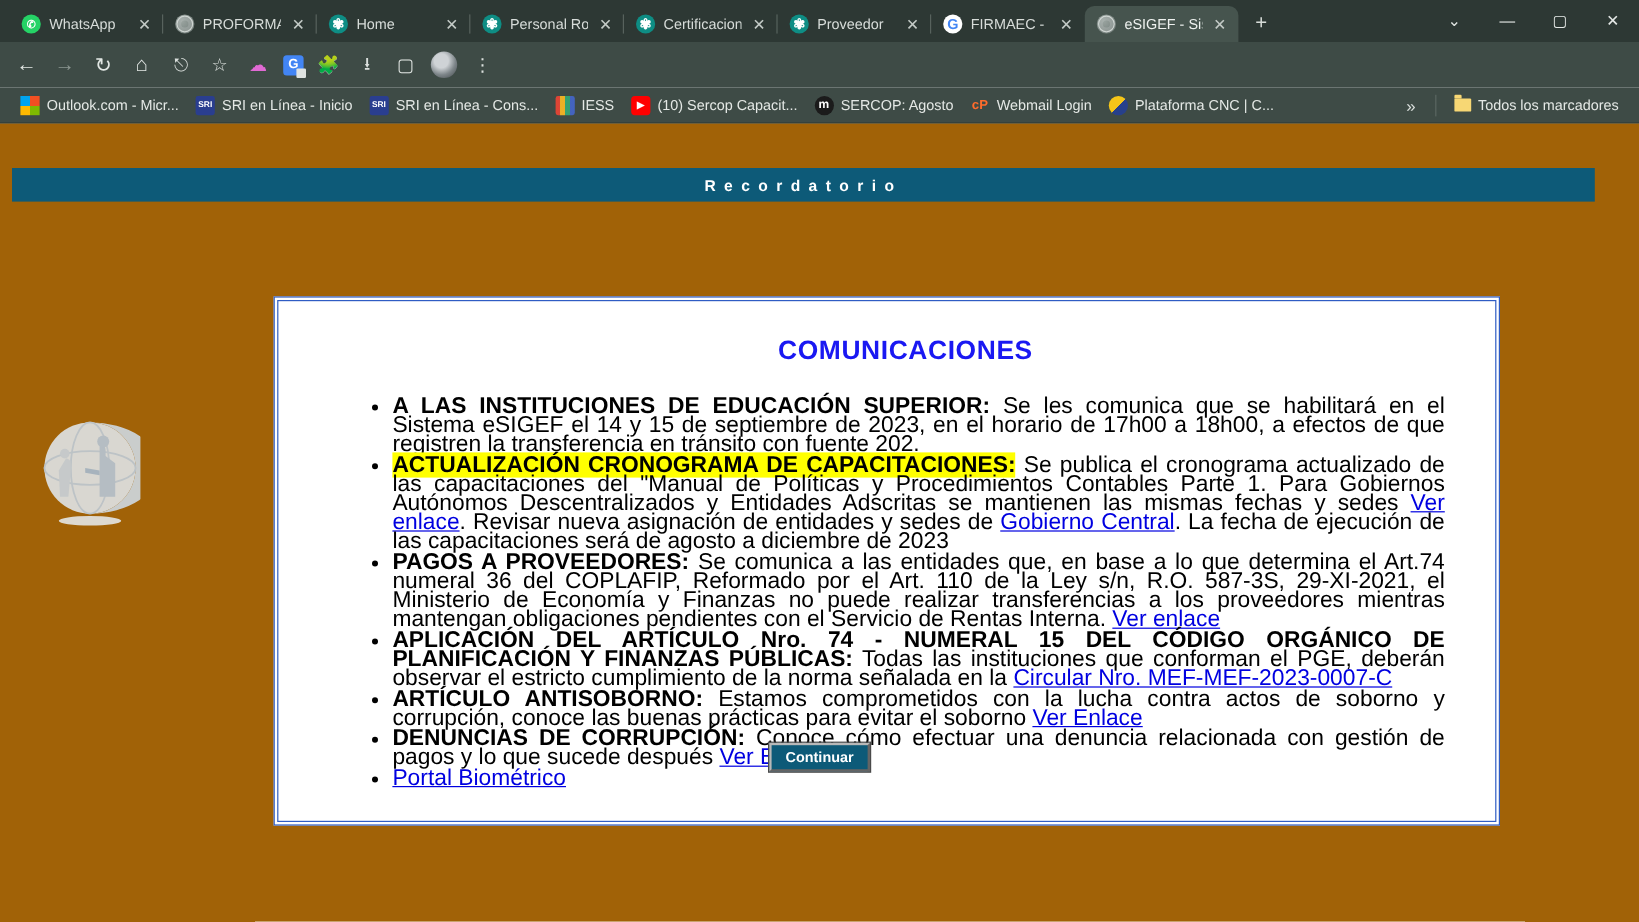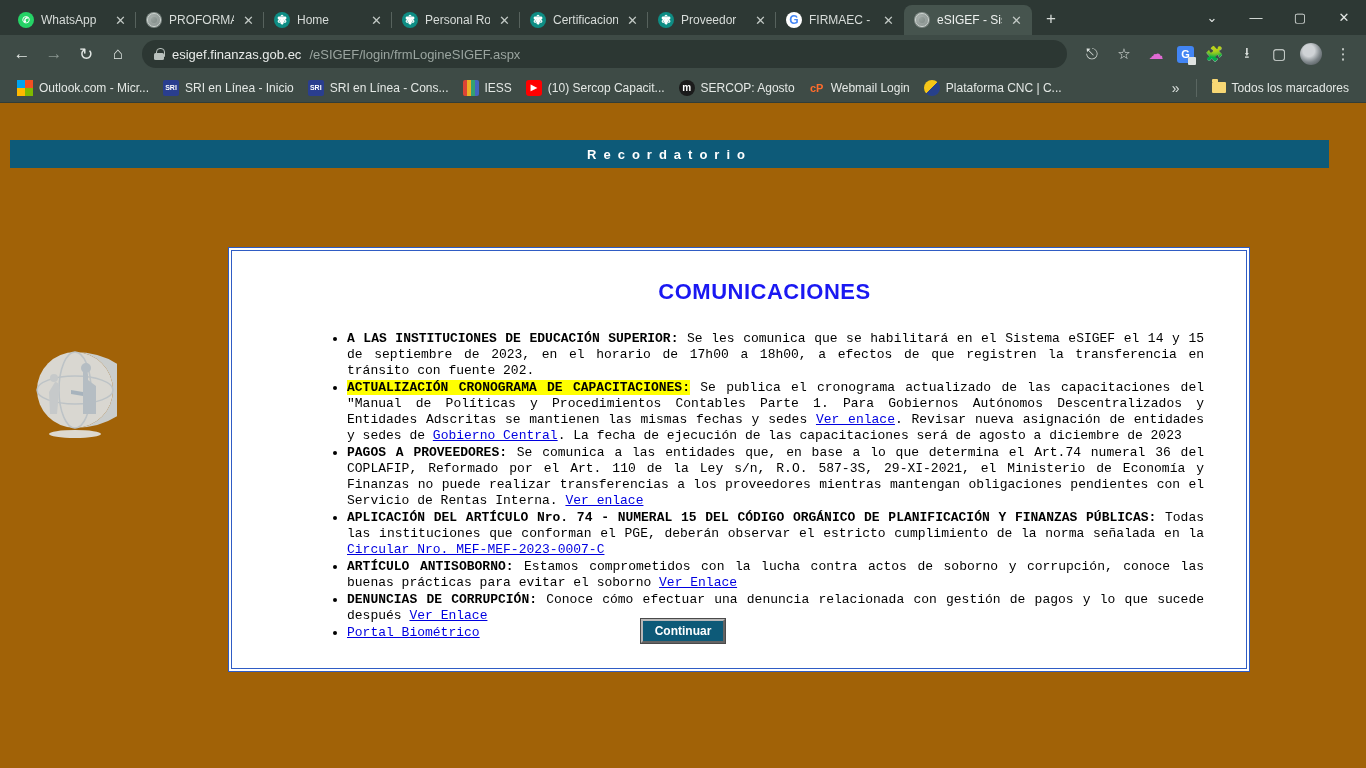--- a/index.html
+++ b/index.html
@@ -57,23 +57,23 @@
   .bm-folder { width:14px; height:11px; background:#f7d774; border-radius:1px; position:relative; }
   .bm-folder::before{ content:""; position:absolute; top:-3px; left:0; width:6px; height:3px; background:#f7d774; border-radius:1px 1px 0 0; }
 
   
   .page { height:673px; background:#a16207; position:relative; }
   .banner { position:absolute; top:37px; left:10px; width:1319px; height:28px; background:#0d5a78;
             display:flex; align-items:center; justify-content:center; }
   .banner span { color:#fff; font-weight:bold; font-size:13px; letter-spacing:7px; }
   .globe-art { position:absolute; left:33px; top:245px; width:84px; height:92px; opacity:.85; }
   .comms-box { position:absolute; left:228px; top:144px; width:1022px; border:1px solid #2f5cc4; padding:2px; background:#fff; }
-  .comms-inner { border:1px solid #2f5cc4; padding:28px 42px 26px 93px; min-height:343px; }
+  .comms-inner { border:1px solid #2f5cc4; padding:28px 42px 26px 73px; min-height:343px; }
   .comms-title { text-align:center; color:#1a18f2; font-weight:bold; font-size:22px; letter-spacing:.5px; margin-bottom:26px; }
-  .comms-list { list-style:disc; padding-left:22px; font-size:13px; line-height:16px; color:#000;font-family:Liberation Mono, monospace; }
+  .comms-list { list-style:disc; padding-left:22px; font-size:19px; line-height:16px; color:#000; }
   .comms-list li { margin-bottom:1px; text-align:justify; }
   .b { font-weight:bold; }
   .hl { font-weight:bold; background:#ffff00; }
   .lnk { color:#0000e0; text-decoration:underline; cursor:pointer; }
   .continue-wrap { position:absolute; top:516px; left:0; width:100%; display:flex; justify-content:center; }
   .btn-continue { background:#0d5a78; color:#fff; font-weight:bold; font-size:12px; font-family:"Liberation Sans",sans-serif;
                   padding:3px 12px; border:2px outset #b8b8b8; outline:1px solid #4a4a4a; cursor:pointer; }
 
   
   .taskbar { height:40px; background:#121212; display:flex; align-items:stretch; color:#fff; }
@@ -171,25 +171,20 @@
     <div class="wc">▢</div>
     <div class="wc">✕</div>
   </div>
 </div>
 
 <div class="toolbar">
   <div class="navbtn">←</div>
   <div class="navbtn dim">→</div>
   <div class="navbtn">↻</div>
   <div class="navbtn">⌂</div>
-  <div class="addr">
-    <span class="lock"></span>
-    <span>esigef.finanzas.gob.ec</span>
-      <span class="path">/eSIGEF/login/frmLogineSIGEF.aspx</span>
-  </div>
   <div class="act-icons">
     <span class="aicon">⎋</span>
     <span class="aicon">☆</span>
     <span class="aicon ext-pink">☁</span>
     <span class="ext-translate">G</span>
     <span class="aicon">🧩</span>
     <span class="aicon">⭳</span>
     <span class="aicon">▢</span>
     <span class="avatar"></span>
     <span class="aicon">⋮</span>

